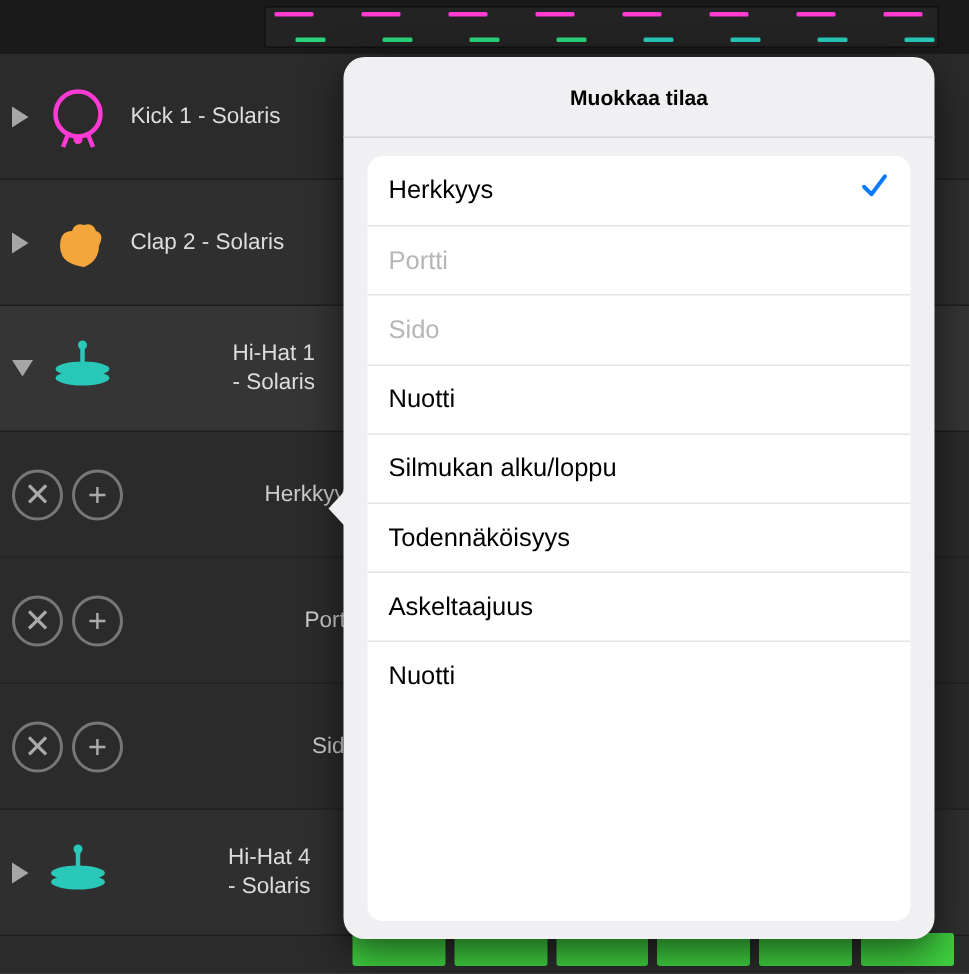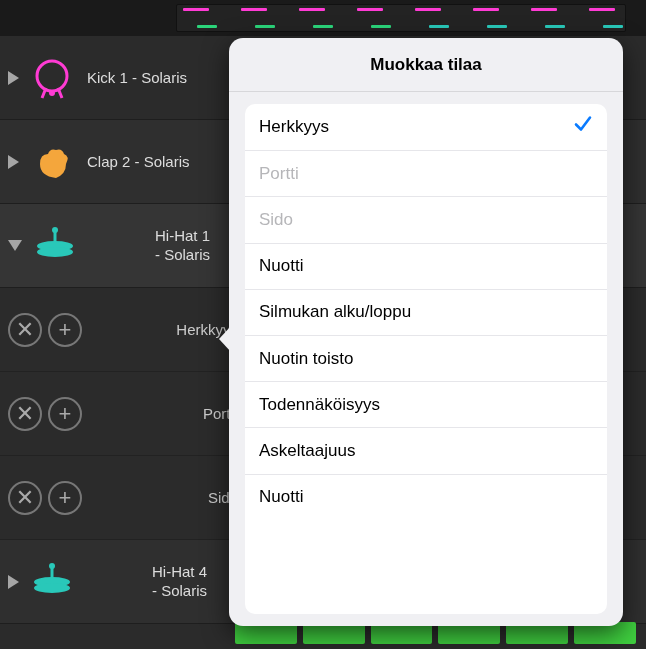--- a/index.html
+++ b/index.html
@@ -21,21 +21,21 @@
   .tname.double { line-height: 1.25; text-align: right; }
 
   .subrow { height: 84px; display: flex; align-items: center; padding-left: 8px; border-bottom: 1px solid #222; }
   .circ { width: 34px; height: 34px; border: 2px solid #777; border-radius: 50%; display: flex; align-items: center; justify-content: center; margin-right: 6px; color: #aaa; font-size: 22px; line-height: 1; font-weight: 300; }
   .subrow .lbl { color: #ccc; font-size: 15px; width: 120px; text-align: right; }
 
   .greenstrip { position: absolute; top: 622px; left: 235px; right: 10px; height: 22px; display: flex; gap: 6px; }
   .greenstrip div { flex: 1; background: #3fcf3f; border-radius: 2px; }
 
   .popover { position: absolute; left: 229px; top: 38px; width: 394px; height: 588px; background: #f0f0f3; border-radius: 14px; box-shadow: 0 8px 26px rgba(0,0,0,0.6); }
-  .pop-header { height: 54px; display: flex; align-items: center; justify-content: center; font-size: 17px; font-weight: 600; color: #000; border-bottom: 1px solid #d7d7da; }
+  .pop-header { height: 54px; display: flex; align-items: center; justify-content: center; font-size: 14px; font-weight: 600; color: #000; border-bottom: 1px solid #d7d7da; }
   .pop-body { position: absolute; left: 16px; right: 16px; top: 66px; bottom: 12px; background: #fff; border-radius: 10px; overflow: hidden; }
   .opt { height: 46.2px; display: flex; align-items: center; padding: 0 14px; font-size: 17px; color: #000; position: relative; }
   .opt + .opt { border-top: 1px solid #e6e6ea; }
   .opt.disabled { color: #b6b6b9; }
   .check { position: absolute; right: 14px; top: 50%; transform: translateY(-50%); color: #0a7bff; }
   .callout { position: absolute; left: -10px; top: 288px; width: 0; height: 0; border-top: 13px solid transparent; border-bottom: 13px solid transparent; border-right: 12px solid #f0f0f3; }
 </style>
 </head>
 <body>
 
@@ -176,23 +176,20 @@
         <div class="opt disabled">
           <span>Sido</span>
         </div>
         <div class="opt">
           <span>Nuotti</span>
         </div>
         <div class="opt">
           <span>Silmukan alku/loppu</span>
         </div>
         <div class="opt">
-          <span>Nuotin toisto</span>
-        </div>
-        <div class="opt">
           <span>Todennäköisyys</span>
         </div>
         <div class="opt">
           <span>Askeltaajuus</span>
         </div>
         <div class="opt">
           <span>Nuotti</span>
         </div>
       </div>
   </div>

